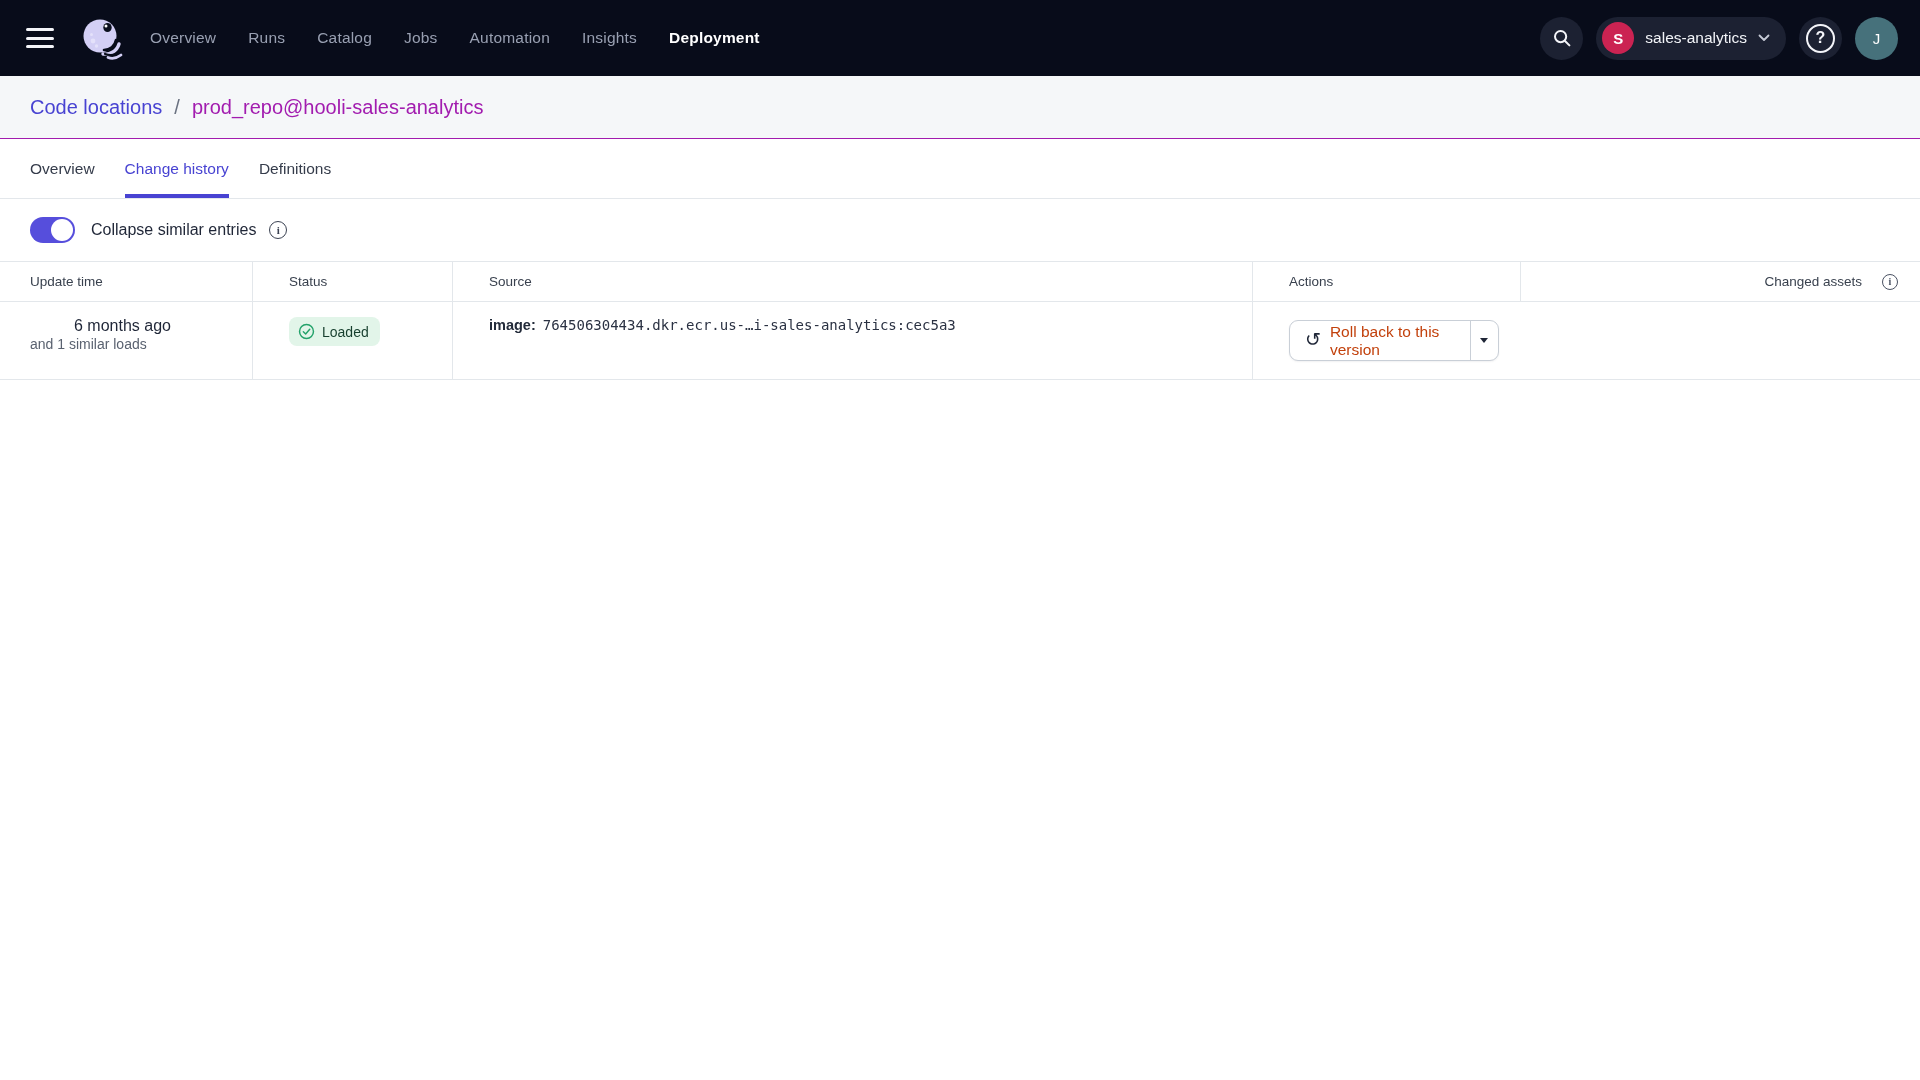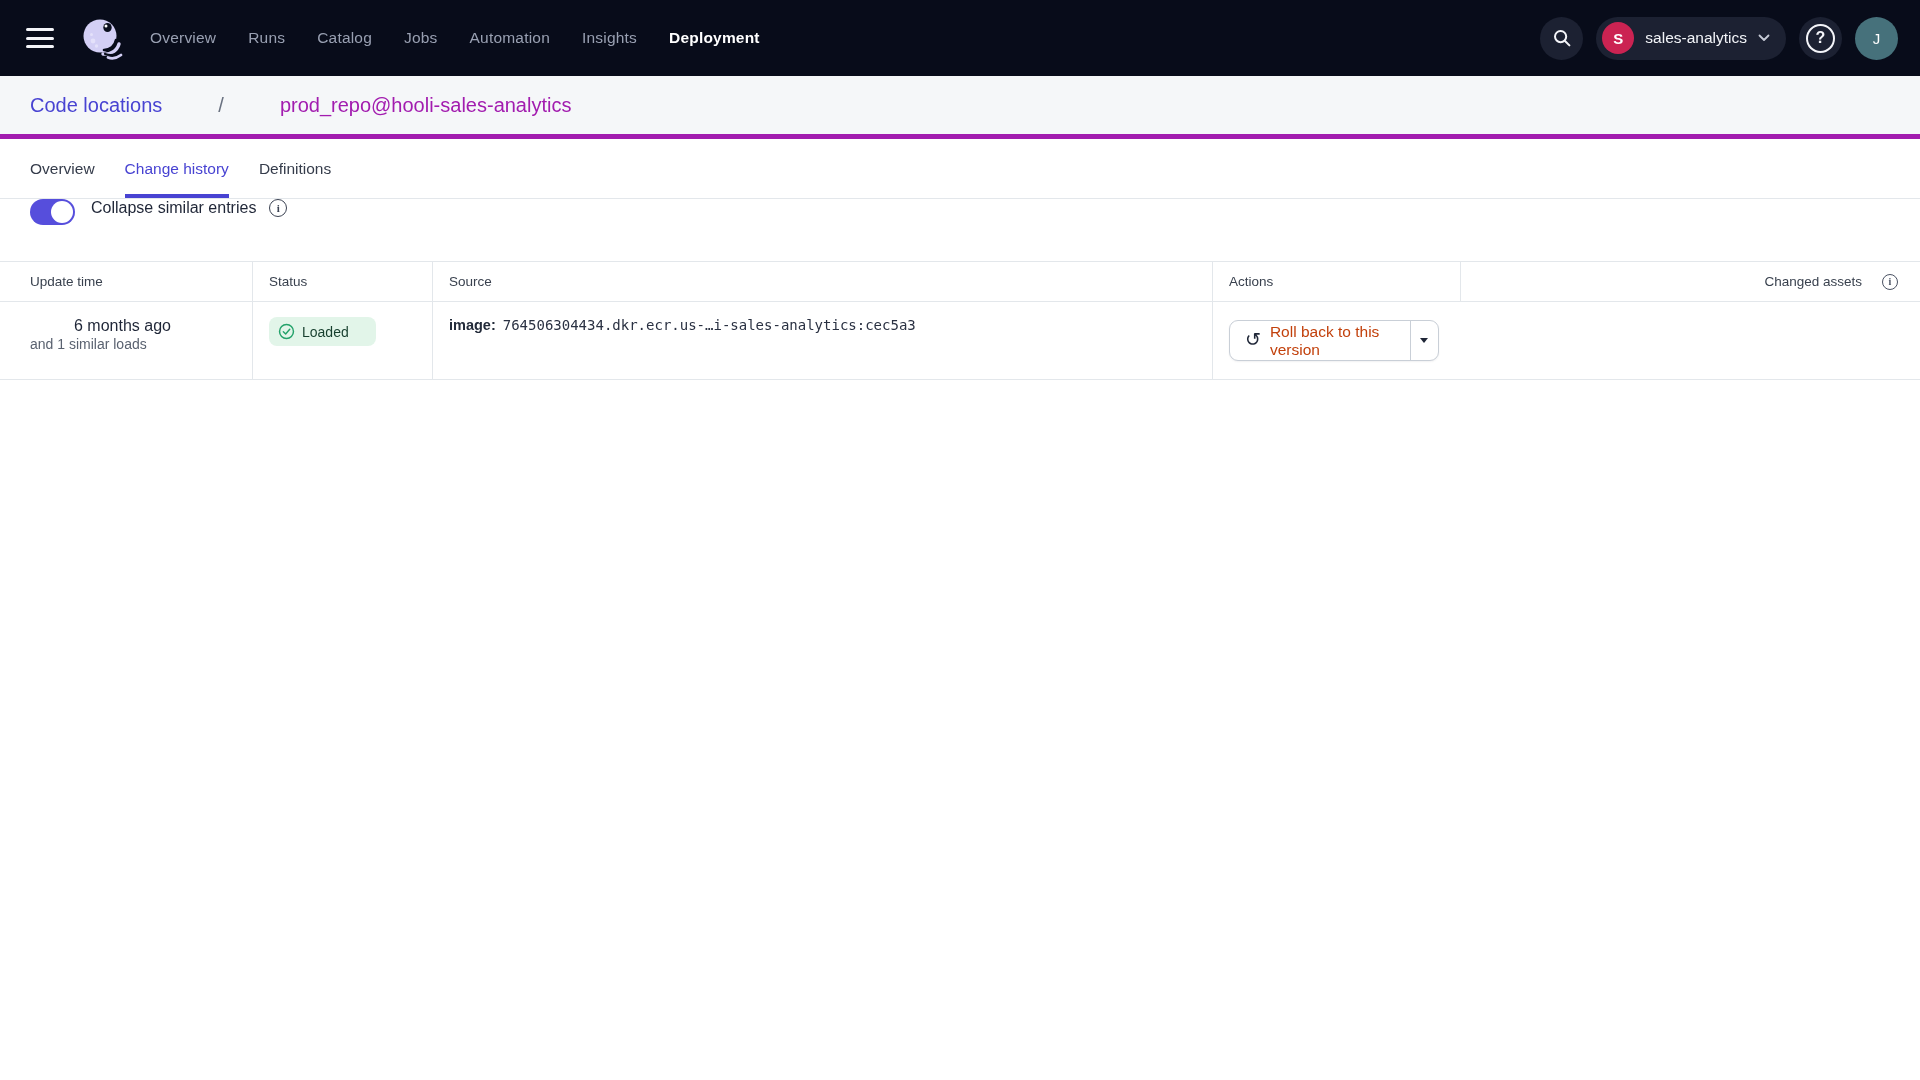--- a/index.html
+++ b/index.html
@@ -17,54 +17,54 @@
   .nav-right { margin-left: auto; display: flex; align-items: center; gap: 13px; }
   .circle-btn { width: 43px; height: 43px; border-radius: 50%; background: #1C2132; display: flex; align-items: center; justify-content: center; cursor: pointer; }
   .org-chip { height: 43px; border-radius: 22px; background: #1C2132; display: flex; align-items: center; gap: 11px; padding: 0 16px 0 6px; cursor: pointer; }
   .org-badge { width: 32px; height: 32px; border-radius: 50%; background: #CB2352; color: #fff; font-size: 15px; font-weight: 700; display: flex; align-items: center; justify-content: center; }
   .org-name { color: #F2F4F8; font-size: 15.5px; font-weight: 500; }
   .help-ring { width: 29px; height: 29px; border-radius: 50%; border: 2.2px solid #F4F5F9; display: flex; align-items: center; justify-content: center; }
   .help-ring::after { content: "?"; color: #F4F5F9; font-size: 16px; font-weight: 700; }
   .avatar { width: 43px; height: 43px; border-radius: 50%; background: #46717B; color: #FFFFFF; font-size: 15px; font-weight: 500; display: flex; align-items: center; justify-content: center; cursor: pointer; }
 
   
-  .crumb-band { height: 63px; background: #F5F7F9; border-bottom: 5px solid #a21caf; display: flex; align-items: center; padding: 0 30px; gap: 44px; }
+  .crumb-band { height: 63px; background: #F5F7F9; border-bottom: 1px solid #a21caf; display: flex; align-items: center; padding: 0 30px; }
   .crumb-link { color: #4843D2; font-size: 20px; cursor: pointer; }
   .crumb-sep { color: #697180; font-size: 20px; margin: 0 12px; }
   .crumb-current { color: #a21caf; font-size: 20px; }
 
   
   .tabs-band { height: 60px; background: #fff; border-bottom: 1px solid #E3E7EB; display: flex; align-items: stretch; padding: 0 30px; gap: 30px; }
   .tab { display: flex; align-items: center; font-size: 15.5px; color: #353C4B; cursor: pointer; border-bottom: 4px solid transparent; padding-top: 4px; }
   .tab.active { color: #4843D2; font-weight: 500; border-bottom-color: #4843D2; }
 
   
-  .toggle-band { height: 62px; display: flex; padding: 0 30px; background: #fff; }
+  .toggle-band { height: 62px; display: flex; align-items: center; padding: 0 30px; background: #fff; }
   .switch { width: 45px; height: 26px; border-radius: 13px; background: #564EDC; position: relative; cursor: pointer; flex: 0 0 auto; }
   .switch .knob { position: absolute; top: 2px; right: 2px; width: 22px; height: 22px; border-radius: 50%; background: #FFFFFF; }
   .toggle-label { margin-left: 16px; font-size: 16px; color: #1F2637; }
   .info-icon { margin-left: 13px; width: 18px; height: 18px; border-radius: 50%; border: 1.4px solid #3B4252; display: inline-flex; align-items: center; justify-content: center; flex: 0 0 auto; }
   .info-icon::after { content: "i"; font-size: 11px; color: #3B4252; font-weight: 600; font-family: "Liberation Serif", serif; }
   .info-icon.hdr { width: 16px; height: 16px; border-color: #4A5263; }
   .info-icon.hdr::after { font-size: 10px; color: #4A5263; }
 
   
   .tbl { border-top: 1px solid #E3E7EB; }
-  .grid-row { display: grid; grid-template-columns: 253px 180px 780px 248px 1fr; }
+  .grid-row { display: grid; grid-template-columns: 253px 180px 780px 248px 1fr; gap: 20px; }
   .tbl-head { height: 40px; border-bottom: 1px solid #E3E7EB; }
   .th { display: flex; align-items: center; gap: 7px; padding: 0 16px; font-size: 13.5px; color: #39414E; border-right: 1px solid #E3E7EB; }
   .th:first-child { padding-left: 30px; }
   .th:last-child { border-right: none; justify-content: flex-end; padding-right: 22px; }
   .tbl-row { min-height: 78px; border-bottom: 1px solid #E3E7EB; }
   .td { padding: 15px 16px; border-right: 1px solid #E3E7EB; }
   .td:first-child { padding-left: 30px; }
   .td:last-child { border-right: none; display: flex; align-items: center; justify-content: flex-end; padding-right: 22px; }
   .time-main { font-size: 16px; color: #1F2637; margin-left: 44px; }
   .time-note { font-size: 14px; color: #5A6270; margin-top: 1px; }
-  .badge { display: inline-flex; align-items: center; gap: 7px; background: #E2F5E9; border-radius: 8px; padding: 6px 27px 6px 9px; justify-content: flex-end; }
+  .badge { display: inline-flex; align-items: center; gap: 7px; background: #E2F5E9; border-radius: 8px; padding: 6px 11px 6px 9px; justify-content: flex-end; }
   .badge-text { font-size: 14px; color: #173F2E; }
   .src-line { display: flex; align-items: baseline; gap: 7px; margin-bottom: 10px; }
   .src-line:last-child { margin-bottom: 0; }
   .src-key { font-size: 14.5px; font-weight: 600; color: #232B3A; }
   .src-val { font-family: "DejaVu Sans Mono", monospace; font-size: 14px; color: #2A3142; }
   .muted { font-size: 16px; color: #A3ADB8; }
 
   
   .rollback { display: inline-flex; align-items: stretch; height: 41px; background: #fff; border: 1px solid #C9CFD7; border-radius: 9px; overflow: hidden; box-shadow: 0 1px 2px rgba(16,24,40,.06); cursor: pointer; }
   .rb-main { display: flex; align-items: center; gap: 9px; padding: 0 15px; }

